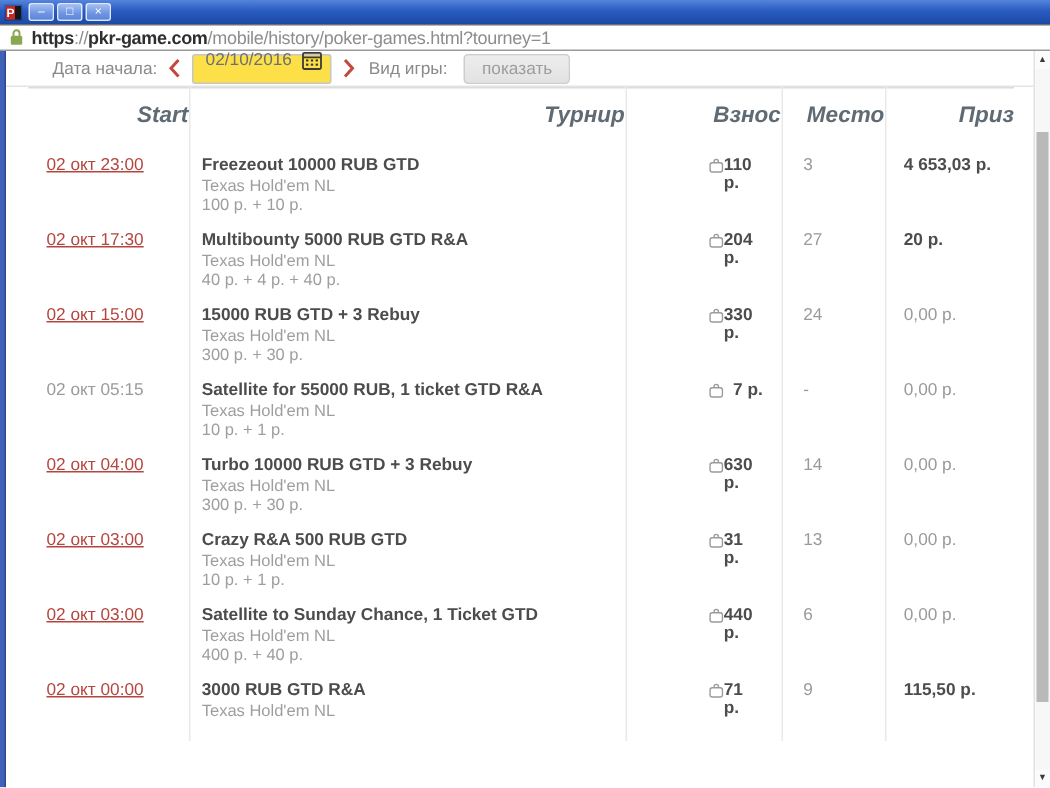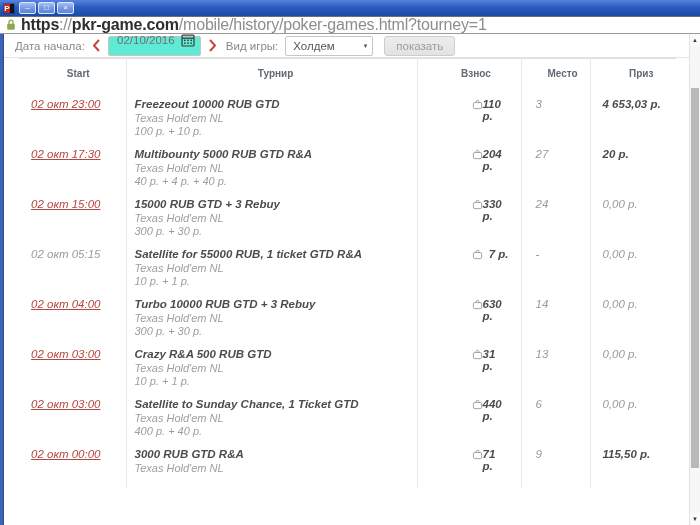--- a/index.html
+++ b/index.html
@@ -17,58 +17,58 @@
   .title-text { flex:1; color:#fff; font-size:10.5px; white-space:nowrap; overflow:hidden;
     text-shadow:0 1px 1px rgba(0,0,0,.45); }
   .win-btns { display:flex; gap:2px; flex:0 0 auto; }
   .win-btn { width:17px; height:12px; border:1px solid #dfe8fb; border-radius:2px;
     background:linear-gradient(180deg,#a5bdf1,#6d95e3 60%,#5c86dc);
     color:#fff; font-size:8px; line-height:10px; text-align:center; cursor:default; }
 
   
   .urlbar { height:18px; background:#fff; border-top:1px solid #6f6f6f; border-bottom:1px solid #9a9a9a;
     display:flex; align-items:center; padding:0 6px; gap:5px; }
-  .url-text { font-size:16px; white-space:nowrap; overflow:hidden; letter-spacing:-0.2px; }
+  .url-text { font-size:12px; white-space:nowrap; overflow:hidden; letter-spacing:-0.2px; }
   .url-strong { color:#2e2e2e; font-weight:bold; }
   .url-muted { color:#8d8d8d; }
 
   .below { position:relative; margin-left:4px; }
   .frame-left { position:absolute; left:0; top:34px; bottom:0; width:4px;
     background:#3e62b5; border-right:1px solid #2a4a95; z-index:5; }
 
   
   .controls { height:24px; display:flex; align-items:center; padding-left:11px; gap:7px;
     border-bottom:1px solid #e4e4e4; background:#fff; }
-  .ctrl-label { font-size:11.5px; color:#8a8a8a; }
+  .ctrl-label { font-size:11.5px; color:#8a8a8a;margin-left:20px; }
   .chev { display:flex; align-items:center; cursor:pointer; }
   .date-box { display:flex; align-items:center; gap:5px; height:20px; padding:0 5px 12px 7px;
-    border:1px solid #c6c6c6; border-radius:2px; background:#5eead4; cursor:text; }
+    border:1px solid #c6c6c6; border-radius:2px; background:#fde047; cursor:text; }
   .date-value { font-size:11.5px; color:#6f6f6f; width:60px; text-align:center; }
   .select-box { display:flex; align-items:center; justify-content:space-between; width:88px; height:20px;
     padding:0 5px 0 7px; border:1px solid #c6c6c6; border-radius:2px; background:#fff; cursor:default; }
   .select-value { font-size:11.5px; color:#565656; }
   .select-arrow { font-size:7px; color:#555; }
   .show-btn { height:20px; padding:0 11px; margin-left:4px; background:linear-gradient(#ededed,#e2e2e2);
     border:1px solid #cdcdcd; border-radius:3px; color:#9d9d9d; font-size:11.5px; cursor:pointer;
     font-family:"Liberation Sans",sans-serif; }
 
   
   .main { padding:0 28px 0 15px; }
   .page-heading { margin-top:24px; margin-bottom:13px; font-size:15px; font-weight:400; color:#4f4f4f; }
 
   table.history { width:657px; border-collapse:collapse; table-layout:fixed; border-top:1px solid #dcdcdc; }
-  th { text-align:center; font-size:10px; font-weight:bold; color:#5f6a73; padding:9px 0 9px 0; }
+  th { text-align:right; font-size:15px; font-weight:bold; color:#5f6a73; padding:9px 0 9px 0;font-style:italic; }
   th, td { border-right:1px solid #e9e9e9; vertical-align:top; }
   th:last-child, td:last-child { border-right:none; }
   .w-start { width:107px; } .w-tourney { width:291px; } .w-fee { width:104px;padding-left:40px; }
   .w-place { width:69px; } .w-prize { width:86px; }
   th.w-start { padding-left:12px; } th.w-tourney { padding-left:8px; }
   th.w-fee { padding-left:14px; } th.w-place { padding-left:14px; } th.w-prize { padding-left:16px; }
 
-  td { height:50px; padding-top:10px; font-size:11.5px;font-style:italic; }
+  td { height:50px; padding-top:10px; font-size:11.5px; }
   td.col-start { padding-left:12px; }
   td.col-tourney { padding-left:8px; padding-right:10px; }
   td.col-place { padding-left:14px; color:#9a9a9a; }
   td.col-prize { padding-left:12px; }
 
   .date-link { color:#b5453f; text-decoration:underline; cursor:pointer; }
   .date-plain { color:#9a9a9a; }
   .t-title { font-weight:bold; color:#4c4c4c; line-height:13px; }
   .t-sub { color:#9e9e9e; font-size:11px; line-height:12px; margin-top:1px; }
   .fee-wrap { display:flex; justify-content:space-between; align-items:flex-start; padding:0 12px 0 14px; }
@@ -139,24 +139,20 @@
             </g>
           </svg>
         </span>
       </span>
       <span class="chev">
         <svg width="9" height="13" viewBox="0 0 9 13" fill="none" stroke="#c2473c" stroke-width="2">
             <path d="M2 1 L7 6.5 L2 12"></path>
           </svg>
       </span>
       <span class="ctrl-label" style="margin-left:2px;">Вид игры:</span>
-      <span class="select-box">
-        <span class="select-value">Холдем</span>
-        <span class="select-arrow">▾</span>
-      </span>
       <button class="show-btn">показать</button>
     </div>
 
     <div class="main">
 
       <table class="history">
         <thead>
           <tr>
             <th class="w-start">Start</th>
             <th class="w-tourney">Турнир</th>

